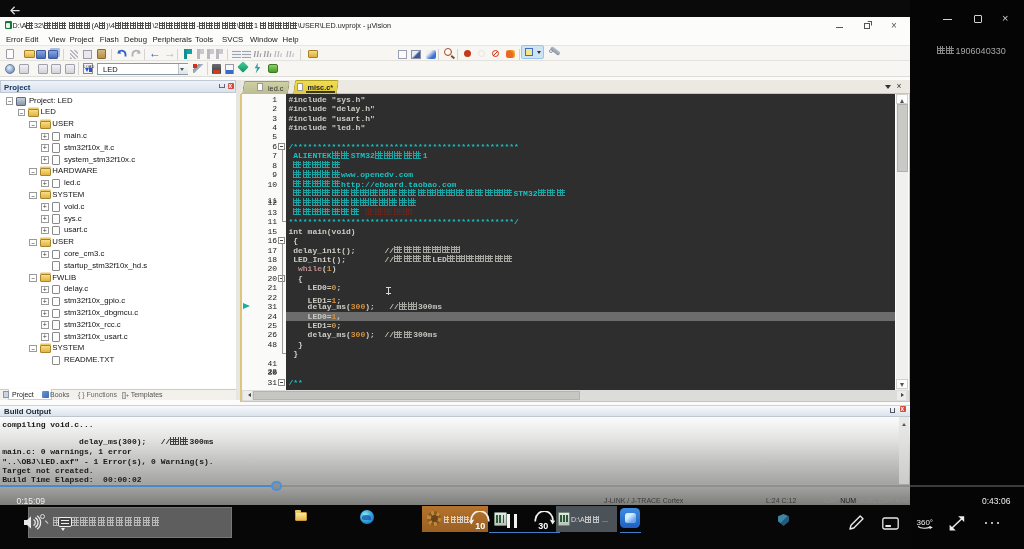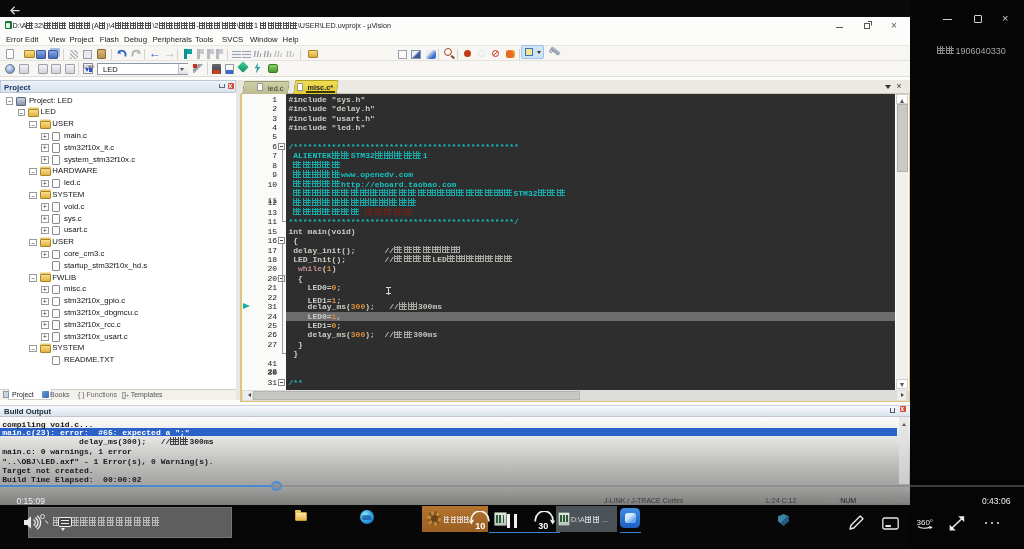--- a/index.html
+++ b/index.html
@@ -180,21 +180,21 @@
     <div class="tb" style="left:41.0px;top:250.5px"><span>+</span></div>
     <div class="tfile" style="left:52.0px;top:249.5px"></div>
     <div class="tt" style="left:64.0px;top:248.9px">core_cm3.c</div>
     <div class="tfile" style="left:52.0px;top:261.3px"></div>
     <div class="tt" style="left:64.0px;top:260.7px">startup_stm32f10x_hd.s</div>
     <div class="tb" style="left:29.3px;top:274.1px"><span>–</span></div>
     <div class="tfold" style="left:39.8px;top:273.9px"></div>
     <div class="tt" style="left:52.3px;top:272.5px">FWLIB</div>
     <div class="tb" style="left:41.0px;top:285.9px"><span>+</span></div>
     <div class="tfile" style="left:52.0px;top:284.9px"></div>
-    <div class="tt" style="left:64.0px;top:284.3px">misc.c</div>
+    <div class="tt" style="left:64.0px;top:284.3px">delay.c</div>
     <div class="tb" style="left:41.0px;top:297.7px"><span>+</span></div>
     <div class="tfile" style="left:52.0px;top:296.7px"></div>
     <div class="tt" style="left:64.0px;top:296.1px">stm32f10x_gpio.c</div>
     <div class="tb" style="left:41.0px;top:309.5px"><span>+</span></div>
     <div class="tfile" style="left:52.0px;top:308.5px"></div>
     <div class="tt" style="left:64.0px;top:307.9px">stm32f10x_dbgmcu.c</div>
     <div class="tb" style="left:41.0px;top:321.3px"><span>+</span></div>
     <div class="tfile" style="left:52.0px;top:320.3px"></div>
     <div class="tt" style="left:64.0px;top:319.7px">stm32f10x_rcc.c</div>
     <div class="tb" style="left:41.0px;top:333.1px"><span>+</span></div>
@@ -246,21 +246,21 @@
     <div class="ln" style="top:245.5px">17</div>
     <div class="ln" style="top:254.9px">18</div>
     <div class="ln" style="top:264.3px">20</div>
     <div class="ln" style="top:273.8px">20</div>
     <div class="ln" style="top:283.2px">21</div>
     <div class="ln" style="top:292.6px">22</div>
     <div class="ln" style="top:302.1px">31</div>
     <div class="ln" style="top:311.5px">24</div>
     <div class="ln" style="top:320.9px">25</div>
     <div class="ln" style="top:330.4px">26</div>
-    <div class="ln" style="top:339.8px">27</div>
+    <div class="ln" style="top:339.8px">48</div>
     <div class="ln" style="top:367px">28</div>
     <div class="ln" style="top:358.6px">41</div>
     <div class="ln" style="top:368.1px">30</div>
     <div class="ln" style="top:377.5px">31</div>
 <div class="fbox" style="top:142.9px"></div>
     <div class="fbox" style="top:237.2px"></div>
     <div class="fbox" style="top:275.0px"></div>
     <div class="fbox" style="top:378.7px"></div>
     <div class="fline" style="top:150.2px;height:72.0px"></div>
     <div class="fline" style="top:244.4px;height:109.8px"></div>
@@ -313,21 +313,20 @@
 <div class="abs" style="left:240px;top:93.5px;width:1.5px;height:308px;background:#ddc57a"></div>
 <div class="abs" style="left:908.6px;top:93.5px;width:1.6px;height:308px;background:#ddc57a"></div>
 <div class="abs" style="left:240px;top:400.7px;width:670px;height:1.5px;background:#ddc57a"></div>
 <div class="abs" style="left:236px;top:402.2px;width:674px;height:2.5px;background:#fbfbfa"></div>
 <div class="abs" style="left:0;top:404.5px;width:910px;height:12.5px;background:linear-gradient(#f7f9fc,#dbe3ec);border-top:1px solid #ccd2da;border-bottom:1px solid #bfc6d0"></div>
 <div class="abs" style="left:4px;top:406.8px;font:bold 7.8px 'Liberation Sans';color:#1a2a3a">Build Output</div>
 <div class="abs" style="left:889.5px;top:408px;width:5px;height:4.5px;border:1px solid #556;border-top:none"></div>
 <div class="abs" style="left:899.5px;top:405.5px;width:6.5px;height:6.5px;background:#d24a3a;border-radius:1px"></div>
 <div class="abs" style="left:900.6px;top:404.5px;color:#fff;font:bold 6.5px/8px 'Liberation Sans'">x</div>
 <div class="abs" style="left:0;top:417px;width:910px;height:67px;background:linear-gradient(#fbfbfb,#e4e4e3 32%,#c2c2c1 66%,#a3a3a2)"></div>
-<div class="bol sel" style="top:427.6px;height:8.8px">main.c(23): error:  #65: expected a ";"</div>
     <div class="bol" style="top:419.5px">compiling void.c...</div>
     <div class="bol" style="top:437.3px">                delay_ms(300);   //<span class="kr"><i class="kc" style="width:8.26px;margin-right:1.34px;height:7.4px"></i><i class="kc" style="width:8.26px;margin-right:1.34px;height:7.4px"></i></span><span>300ms</span></div>
     <div class="bol" style="top:447.3px">main.c: 0 warnings, 1 error</div>
     <div class="bol" style="top:456.6px">"..\OBJ\LED.axf" - 1 Error(s), 0 Warning(s).</div>
     <div class="bol" style="top:466.0px">Target not created.</div>
     <div class="bol" style="top:475.4px">Build Time Elapsed:  00:00:02</div>
 <div class="abs" style="left:899px;top:417px;width:10px;height:88px;background:rgba(225,225,223,0.65)"></div>
 <div class="abs" style="left:901.5px;top:421px;width:0;height:0;border:2.6px solid transparent;border-bottom:3.6px solid #555"></div>
 <div class="abs" style="left:899px;top:494px;width:10px;height:11px;background:rgba(150,150,148,0.8)"></div>
 <div class="abs" style="left:901.5px;top:498px;width:0;height:0;border:2.6px solid transparent;border-top:3.6px solid #555"></div>

